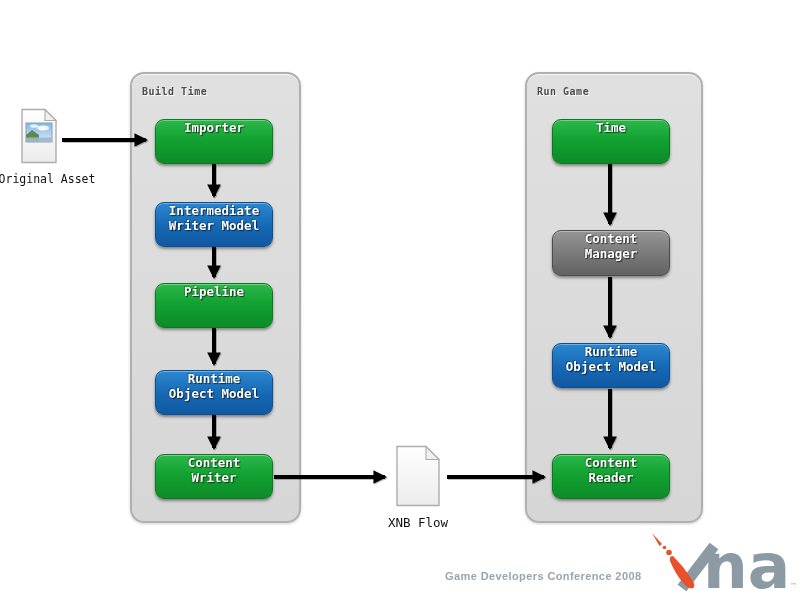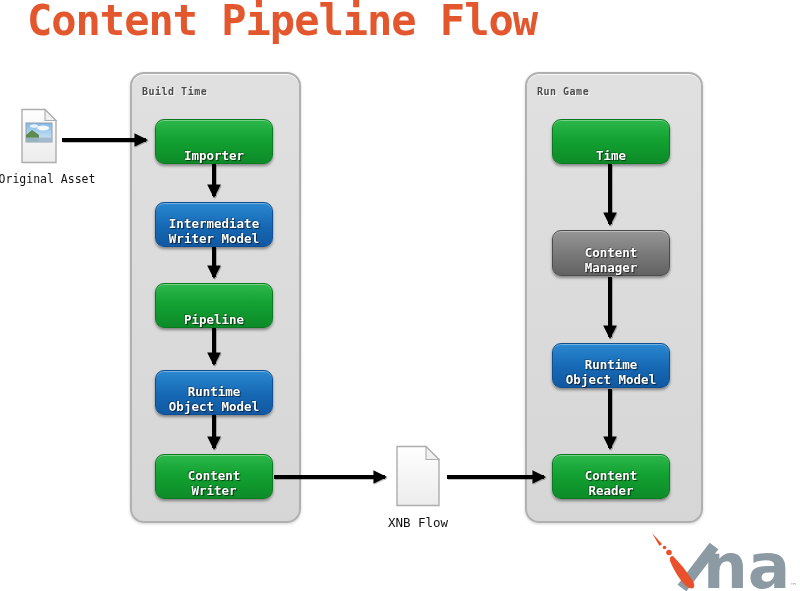--- a/index.html
+++ b/index.html
@@ -21,21 +21,21 @@
   }
   .panel-label{
     position:absolute;left:10px;top:12px;font-size:10px;font-weight:bold;
     color:#4D4D4D;text-shadow:1px 1px 0 #FFFFFF;letter-spacing:0.5px;
   }
   #build-panel{left:130px;top:72px;width:171px;height:451px;}
   #run-panel{left:525px;top:72px;width:178px;height:451px;}
   
   .node{
     position:absolute;width:118px;height:45px;border-radius:9px;
-    display:flex;align-items:flex-end;justify-content:center;
+    display:flex;align-items:flex-start;justify-content:center;
     box-shadow:0 2px 3px rgba(0,0,0,0.40), inset 0 1px 0 rgba(255,255,255,0.35);
     box-sizing:border-box;
   }
   .node.green{background:linear-gradient(#2DB74B,#12A232 45%,#0D8B28);border:1px solid #0A7A20;}
   .node.blue{background:linear-gradient(#2A87D0,#1668B4 55%,#1159A2);border:1px solid #0D4E92;}
   .node.gray{background:linear-gradient(#969696,#787878 55%,#626262);border:1px solid #4C4C4C;}
   .node-label{
     color:#FFFFFF;font-size:12.5px;font-weight:bold;line-height:15px;
     text-align:center;white-space:pre-line;
     text-shadow:1px 1px 1px rgba(0,0,0,0.65), -1px -1px 0 rgba(0,0,0,0.25);
@@ -55,21 +55,20 @@
     position:absolute;left:445px;top:570px;font-family:"Liberation Sans",sans-serif;
     font-size:11px;font-weight:bold;color:#9AA5AD;letter-spacing:0.4px;white-space:nowrap;
   }
   #xna-logo{position:absolute;left:632px;top:518px;}
 </style>
 </head>
 <body>
 
 <div id="slide">
 
-  <div class="title">Content Pipeline Flow</div>
 
   <div class="panel" id="build-panel">
     <div class="panel-label">Build Time</div>
   </div>
 
   <div class="panel" id="run-panel">
     <div class="panel-label">Run Game</div>
   </div>
 
   <svg id="arrows">
@@ -149,20 +148,21 @@
     </g>
   </svg>
   <div class="file-caption" style="left:-5px;top:172px;width:104px;font-size:11.5px;">Original Asset</div>
 
   <svg class="file-icon" style="left:393px;top:445px;" width="50" height="62" viewBox="0 0 50 62">
     <path d="M4,1.5 H33 L46,14.5 V60.5 H4 Z" fill="url(#pg)" stroke="#ADADAD" stroke-width="1.4"></path>
     <path d="M33,1.5 V14.5 H46 Z" fill="#F0F0F0" stroke="#ADADAD" stroke-width="1.1"></path>
   </svg>
   <div class="file-caption" style="left:378px;top:515px;width:80px;font-size:12.5px;">XNB Flow</div>
 
+  <div class="conference">Game Developers Conference 2008</div>
 
   <svg id="xna-logo" width="168" height="73" viewBox="0 0 168 73">
 
     <line x1="82" y1="28" x2="50" y2="70" stroke="#8C9AA3" stroke-width="11"></line>
 
     <g fill="#E8512B">
       <path d="M20,15 L30,26 L27.5,28 Z"></path>
       <circle cx="32.5" cy="29.5" r="1.8"></circle>
       <circle cx="37" cy="34.5" r="2.8"></circle>
       <path d="M41,38 Q51,48 59,60 Q64,67 61.5,70 Q57,72 51,65 Q43,55 38,43 Q37,38 41,38 Z"></path>

